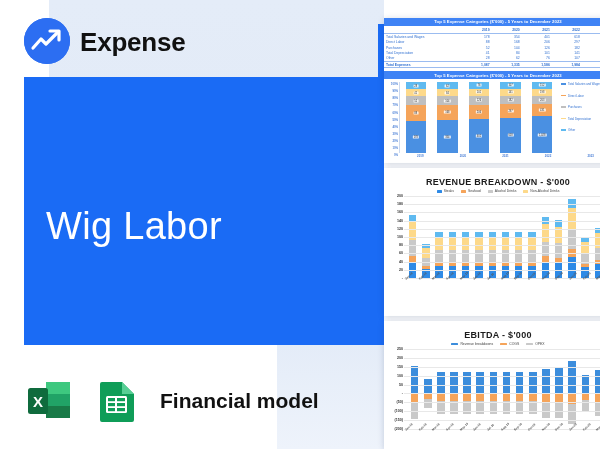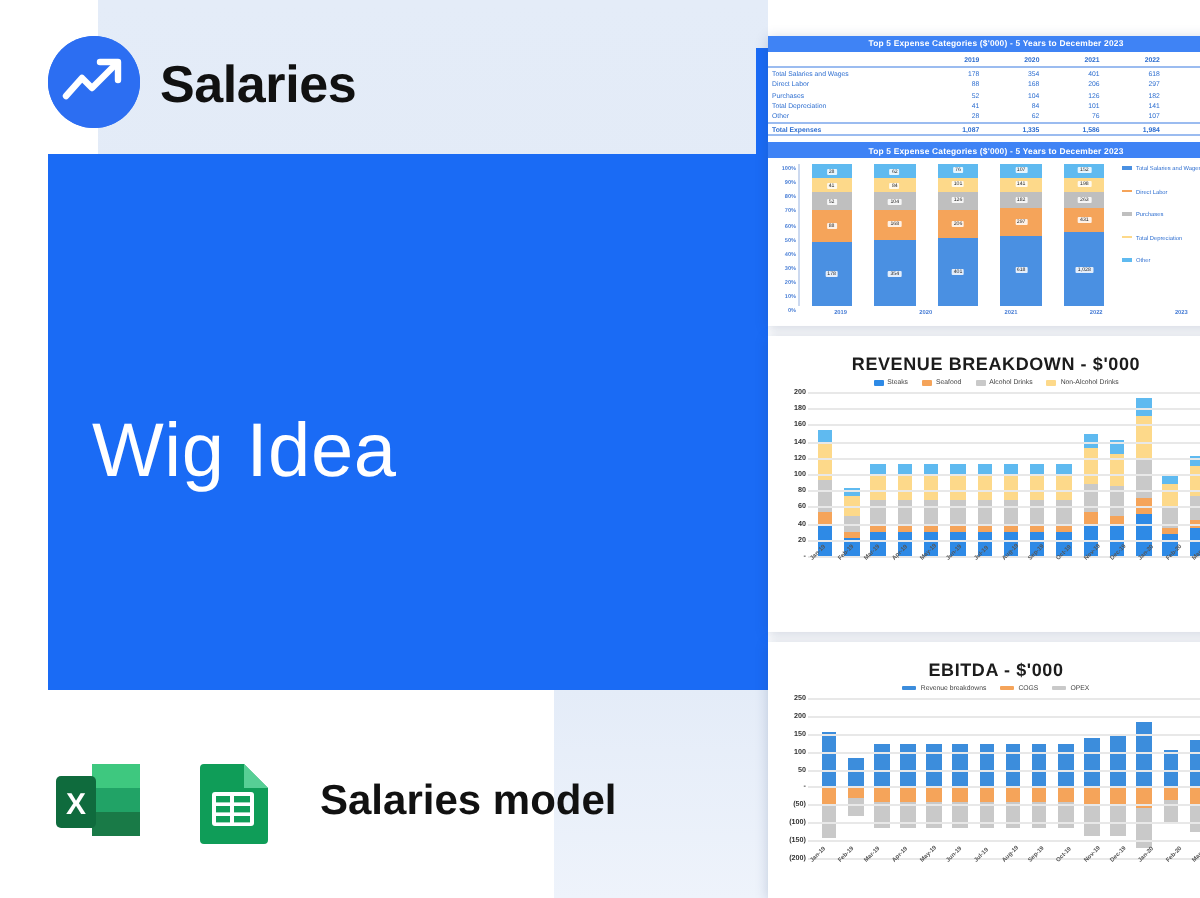--- a/index.html
+++ b/index.html
@@ -142,25 +142,25 @@
 
   <div class="logo">
     <div class="logo-mark">
       <svg width="46" height="46" viewBox="0 0 46 46">
         <circle cx="23" cy="23" r="23" fill="#2c6ef2"></circle>
         <path d="M9 30 L17 21 L22 26 L34 14" stroke="#ffffff" stroke-width="3.2" fill="none" stroke-linecap="round" stroke-linejoin="round"></path>
         <path d="M26 13 L35 13 L35 22" stroke="#ffffff" stroke-width="3.2" fill="none" stroke-linecap="round" stroke-linejoin="round"></path>
       </svg>
     </div>
     <div class="logo-text">
-      <div class="logo-line1">Salaries</div>
+      <div class="logo-line1">Expense</div>
     </div>
   </div>
 
-  <div class="hero-title">Wig Idea</div>
+  <div class="hero-title">Wig Labor</div>
 
   <div class="footer">
     <div class="file-icon">
       <svg width="54" height="54" viewBox="0 0 54 54">
         <rect x="8" y="16" width="16" height="24" rx="2" fill="#1f7244"></rect>
         <rect x="22" y="8" width="24" height="12" fill="#3ec87f"></rect>
         <rect x="22" y="20" width="24" height="12" fill="#21a366"></rect>
         <rect x="22" y="32" width="24" height="12" fill="#197a47"></rect>
         <rect x="4" y="14" width="20" height="26" rx="2.5" fill="#0f6b3d"></rect>
         <text x="14" y="33" font-family="Liberation Sans, sans-serif" font-size="15" font-weight="bold" fill="#ffffff" text-anchor="middle">X</text>
@@ -172,21 +172,21 @@
         <path d="M32 8 l12 12 h-12 z" fill="#57cf95"></path>
         <rect x="16" y="22" width="21" height="17" rx="1.5" fill="#ffffff"></rect>
         <rect x="18" y="24" width="7" height="3.2" fill="#0f9d58"></rect>
         <rect x="27" y="24" width="8" height="3.2" fill="#0f9d58"></rect>
         <rect x="18" y="29" width="7" height="3.2" fill="#0f9d58"></rect>
         <rect x="27" y="29" width="8" height="3.2" fill="#0f9d58"></rect>
         <rect x="18" y="34" width="7" height="3.2" fill="#0f9d58"></rect>
         <rect x="27" y="34" width="8" height="3.2" fill="#0f9d58"></rect>
       </svg>
     </div>
-    <div class="footer-label">Salaries model</div>
+    <div class="footer-label">Financial model</div>
   </div>
 
   <div class="sheet-edge"></div>
   <div class="sheet-edge2"></div>
 
   <div class="sheet sheet-top">
     <div class="tbl-band">Top 5 Expense Categories ($'000) - 5 Years to December 2023</div>
     <table class="tbl">
       <thead>
           <tr id="exp-head">

